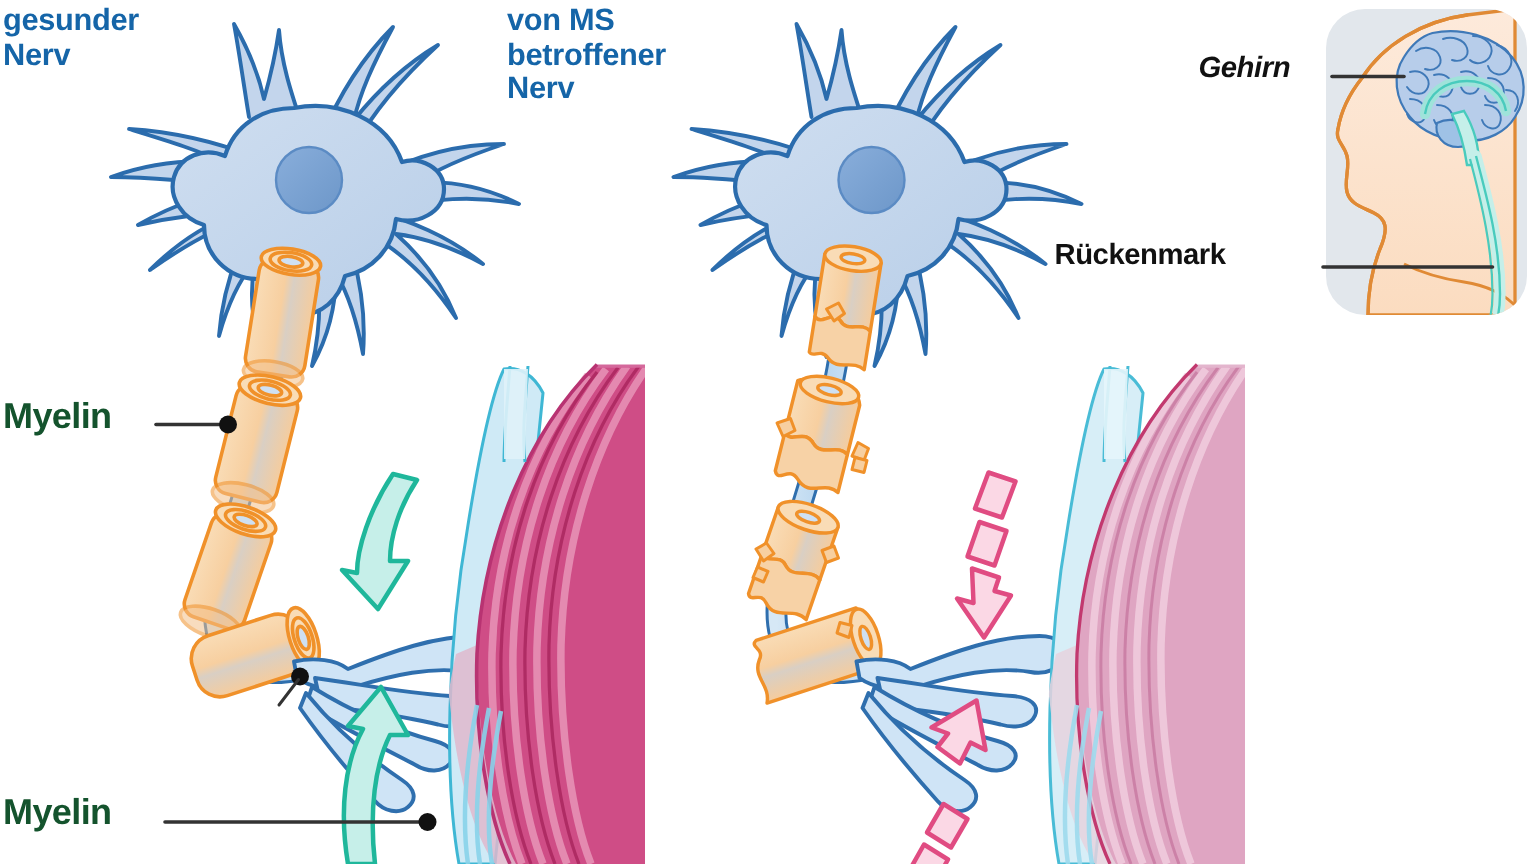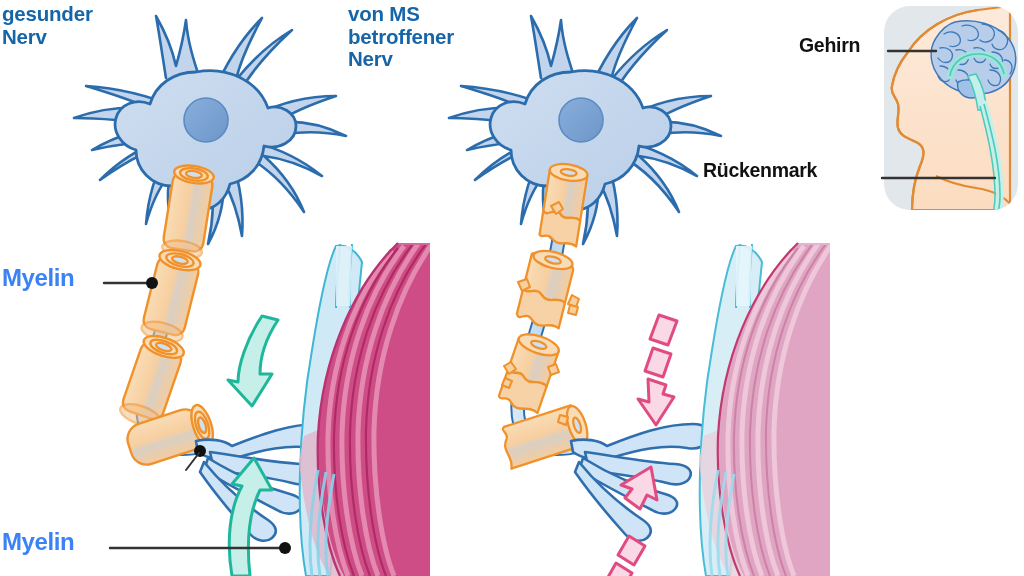--- a/index.html
+++ b/index.html
@@ -2,29 +2,29 @@
 <html><head>
 <meta charset="utf-8">
 <style>
   html,body{margin:0;padding:0;background:#ffffff;}
   body{width:1024px;height:576px;overflow:hidden;font-family:"Liberation Sans",sans-serif;}
   #stage{position:relative;width:1024px;height:576px;background:#ffffff;}
   #art{position:absolute;left:0;top:0;}
 
   .lbl{position:absolute;font-family:"Liberation Sans",sans-serif;font-weight:700;white-space:pre;}
   .lbl-head{color:#1565a8;font-size:20.5px;line-height:22.5px;letter-spacing:-0.2px;}
-  .lbl-part{color:#3b82f6;font-size:24px;line-height:26px;letter-spacing:-0.4px;}
+  .lbl-part{color:#14532d;font-size:24px;line-height:26px;letter-spacing:-0.4px;}
   .lbl-brain{color:#111111;font-size:19.5px;line-height:21px;letter-spacing:-0.3px;}
 
   #t-healthy{left:2px;top:3px;}
-  #t-ms{left:348px;top:3px;}
+  #t-ms{left:338px;top:3px;}
   #t-myelin{left:2px;top:265px;}
   #t-nervenfaser{left:2px;top:466px;}
   #t-muskel{left:2px;top:529px;}
-  #t-gehirn{left:799px;top:35px;}
+  #t-gehirn{left:799px;top:35px;font-style:italic;}
   #t-rueckenmark{left:703px;top:160px;}
 </style>
 </head>
 <body>
 
 <div id="stage">
 
   <svg id="art" width="1024" height="576" viewBox="0 0 1024 576">
     <defs>
       <linearGradient id="gMyelin" x1="0" y1="0" x2="1" y2="0">

